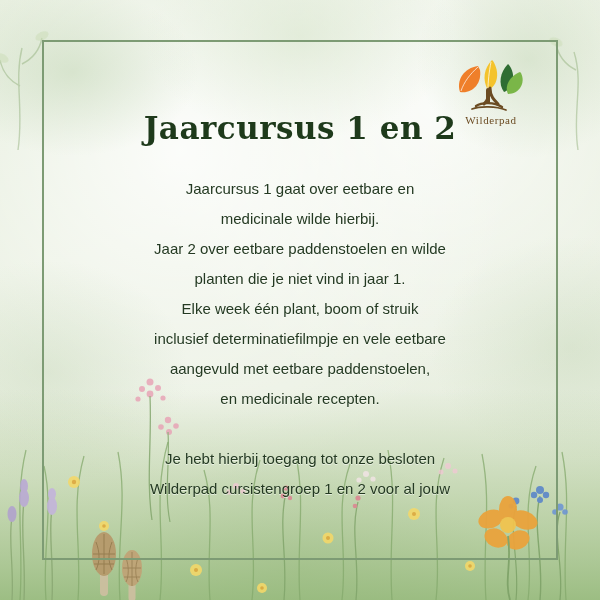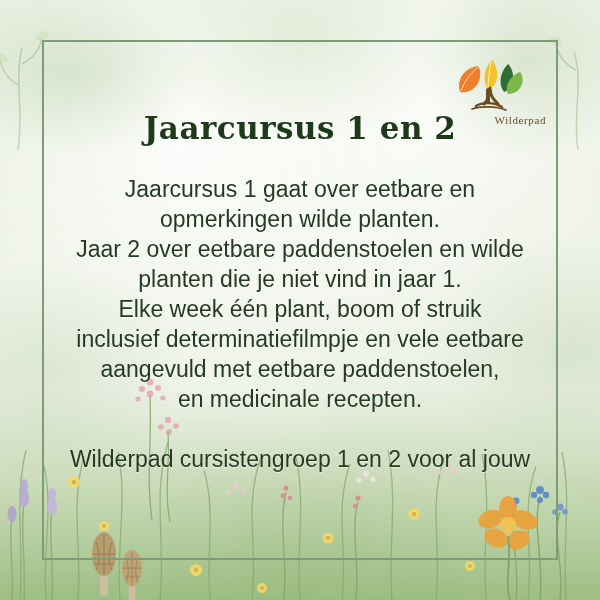--- a/index.html
+++ b/index.html
@@ -78,21 +78,21 @@
     top: 54px;
     width: 110px;
     height: 74px;
   }
   .logo svg { display: block; }
   .logo-word {
     position: absolute;
     left: 0;
     bottom: 2px;
     width: 110px;
-    text-align: right;
+    text-align: center;
     font-family: "Liberation Serif", serif;
     font-size: 11px;
     letter-spacing: 0.6px;
     color: #6b4b22;
   }
 
   
   .content {
     position: absolute;
     left: 60px;
@@ -104,21 +104,21 @@
     font-family: "DejaVu Serif", serif;
     font-weight: bold;
     font-size: 31px;
     color: #1e3a1b;
     letter-spacing: 0.5px;
     margin: 0 0 28px 0;
     text-shadow: 0 1px 0 rgba(255,255,255,0.6);
   }
   .para {
     font-family: "Liberation Sans", sans-serif;
-    font-size: 23px;
+    font-size: 15px;
     line-height: 30px;
     color: #243a22;
     margin: 0;
     text-shadow: 0 1px 0 rgba(255,255,255,0.55);
   }
   .para + .para { margin-top: 30px; }
   .para .ln { display: block; }
 </style>
 </head>
 <body>
@@ -353,27 +353,28 @@
       <path d="M36 55 C44 52 60 52 70 56" stroke="#6b4b22" stroke-width="1.8" fill="none" stroke-linecap="round"></path>
     </svg>
     <div class="logo-word">Wilderpad</div>
   </div>
 
   <div class="content">
     <h1 class="title">Jaarcursus 1 en 2</h1>
 
     <p class="para">
       <span class="ln">Jaarcursus 1 gaat over eetbare en</span>
-      <span class="ln">opmerkingen wilde planten.</span>
+      <span class="ln">medicinale wilde hierbij.</span>
       <span class="ln">Jaar 2 over eetbare paddenstoelen en wilde</span>
       <span class="ln">planten die je niet vind in jaar 1.</span>
       <span class="ln">Elke week één plant, boom of struik</span>
       <span class="ln">inclusief determinatiefilmpje en vele eetbare</span>
       <span class="ln">aangevuld met eetbare paddenstoelen,</span>
       <span class="ln">en medicinale recepten.</span>
     </p>
 
     <p class="para">
+      <span class="ln">Je hebt hierbij toegang tot onze besloten</span>
       <span class="ln">Wilderpad cursistengroep 1 en 2 voor al jouw</span>
     </p>
   </div>
 
 </div>
 
 </body></html>

